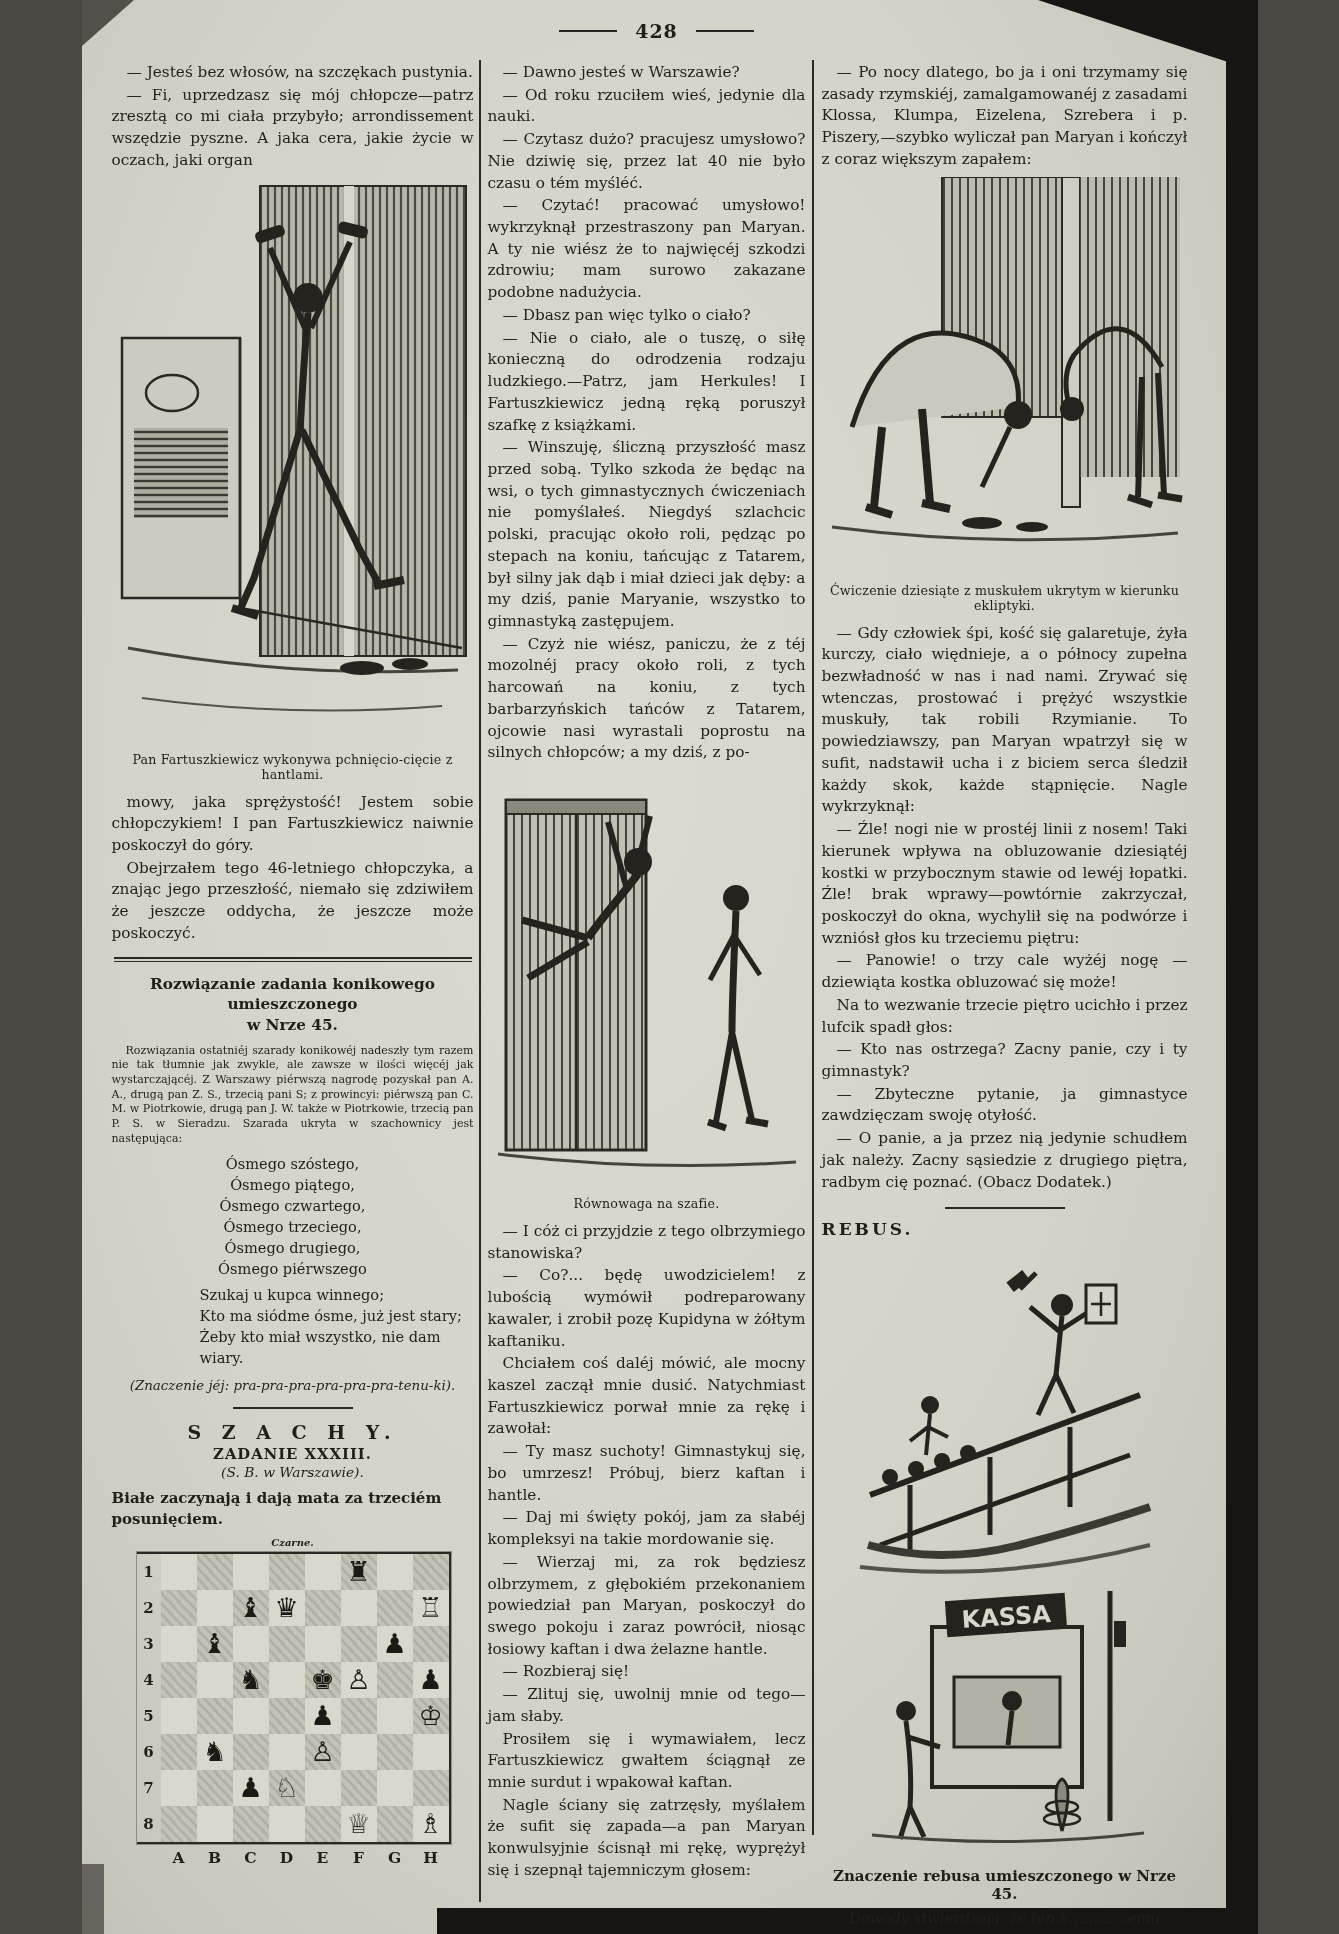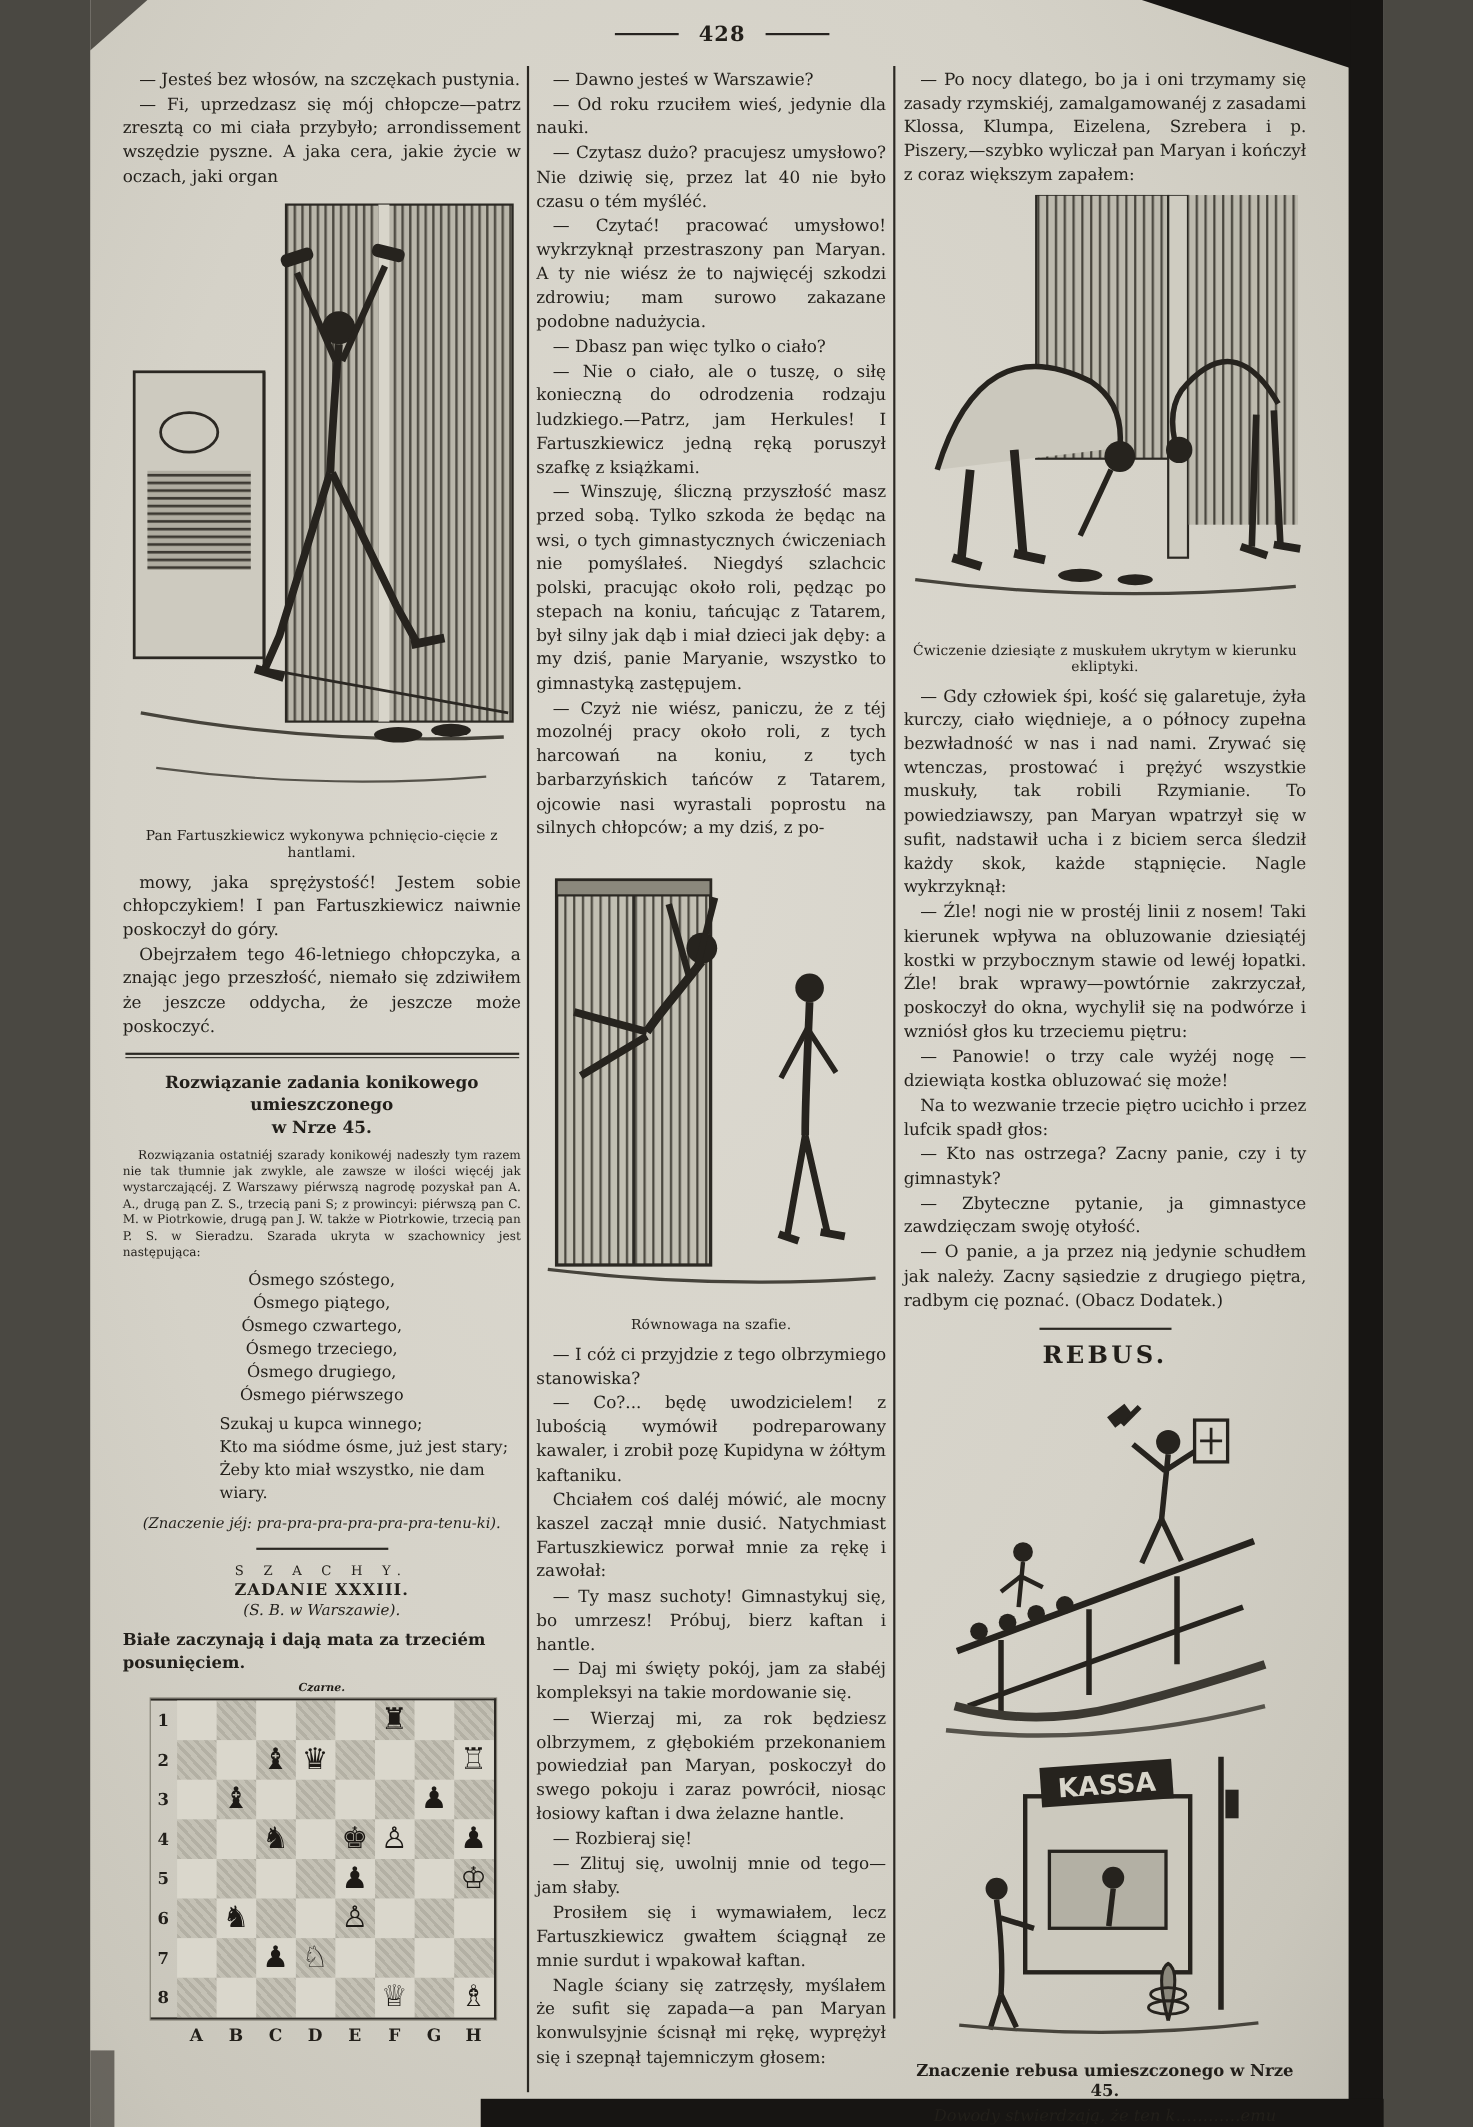--- a/index.html
+++ b/index.html
@@ -32,36 +32,36 @@
   
   .dblrule{border:none;border-top:2px solid #2b2823;border-bottom:1px solid #2b2823;height:2px;margin:12px 2px;}
   .shortrule{border:none;border-top:2px solid #2b2823;width:120px;margin:14px auto 10px auto;}
   
   .khead{font-size:15.3px;font-weight:bold;text-align:center;margin:8px 0 0 0;line-height:1.35;}
   .ksmall{font-size:11px;line-height:1.34;text-align:justify;text-indent:14px;margin:8px 0 0 0;}
   .verse{font-size:14.6px;line-height:1.45;text-align:center;margin:6px 0 0 0;}
   .verse2{font-size:14.6px;line-height:1.45;margin:4px 0 0 88px;}
   .meaning{font-size:13.4px;font-style:italic;text-align:center;margin:10px 0 0 0;}
   
-  .sz-title{font-size:12px;font-weight:normal;text-align:center;letter-spacing:7px;margin:12px 0 2px 0;}
+  .sz-title{font-size:19px;font-weight:bold;text-align:center;letter-spacing:7px;margin:12px 0 2px 0;}
   .sz-prob{font-size:14.8px;font-weight:bold;text-align:center;letter-spacing:1px;margin:2px 0;}
   .sz-by{font-size:13.8px;font-style:italic;text-align:center;margin:2px 0;}
   .sz-instr{font-size:15px;font-weight:bold;line-height:1.35;margin:8px 0 2px 0;}
   .side-label{font-size:10px;font-weight:bold;font-style:italic;text-align:center;margin:8px 0 4px 0;}
   .board-wrap{width:312px;margin:2px auto 0 auto;}
   .board-row{display:flex;}
   .rank-label{width:24px;height:36px;line-height:36px;font-size:15px;font-weight:bold;text-align:center;}
   .sq{width:36px;height:36px;box-sizing:border-box;text-align:center;line-height:36px;font-size:27px;
       font-family:"DejaVu Sans",sans-serif;color:#1d1a16;}
   .sq.light{background:#dad7cc;}
   .sq.dark{background:repeating-linear-gradient(47deg,#b3b0a4 0 3px,#c4c1b5 3px 7px);}
   .file-row{display:flex;margin-top:4px;}
   .file-lab{width:36px;text-align:center;font-size:15.5px;font-weight:bold;}
   
-  .rebus-head{font-size:22px;font-weight:bold;text-align:center;letter-spacing:3px;margin:10px 0 4px 0;}
+  .rebus-head{font-size:17px;font-weight:bold;letter-spacing:3px;margin:10px 0 4px 0;}
   .sol-head{font-size:15px;font-weight:bold;text-align:center;margin:14px 0 2px 0;}
   .sol-line{font-size:14.8px;font-style:italic;text-align:center;line-height:1.5;margin:4px 0 0 0;}
 </style>
 </head>
 <body>
 
 <div class="page">
 
   <div class="scan-right"></div>
   <div class="scan-bottom"></div>

